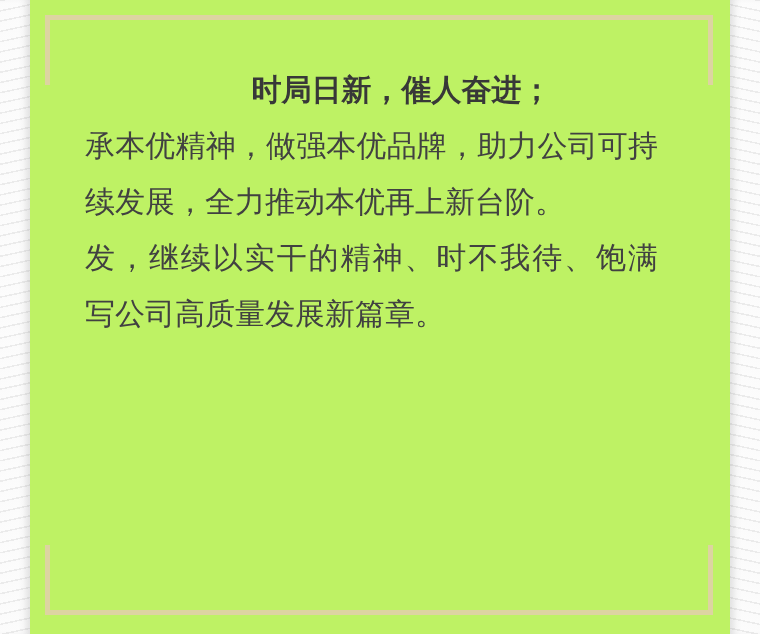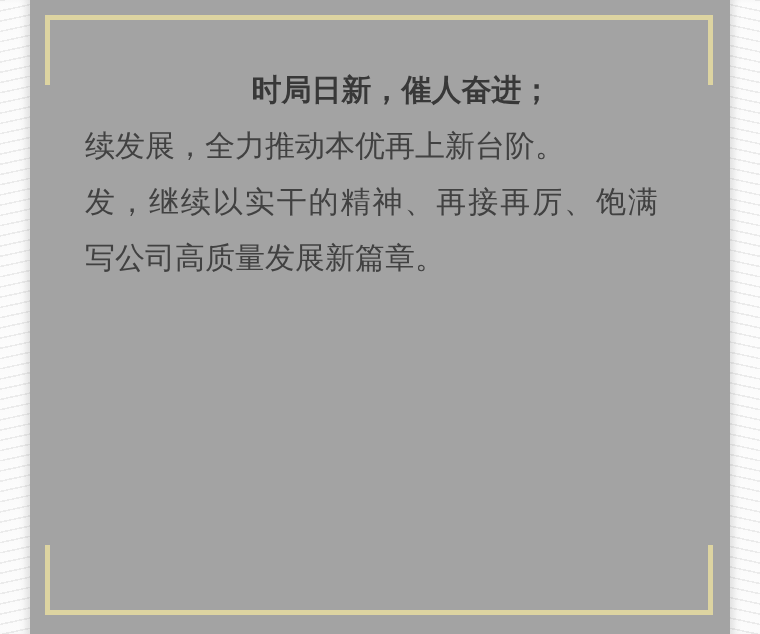--- a/index.html
+++ b/index.html
@@ -10,21 +10,21 @@
   * { margin: 0; padding: 0; box-sizing: border-box; }
   html, body {
     width: 760px; height: 634px;
     background: #ffffff;
     overflow: hidden;
     font-family: "Liberation Sans", "DejaVu Sans", sans-serif;
   }
   .page {
     position: relative;
     width: 760px; height: 634px;
-    background: #a3a3a3;
+    background: #bef264;
     padding-left: 40px;
   }
   
   .edge {
     position: absolute; top: 0; bottom: 0; width: 30px;
   }
   .edge-left {
     left: 0;
     background: repeating-linear-gradient(168deg,
       #ebebeb 0px, #ebebeb 1.5px, #fbfbfb 1.5px, #fcfcfc 10px);
@@ -83,18 +83,19 @@
 
   <div class="frame">
     <div class="stub stub-tl"></div>
     <div class="stub stub-tr"></div>
     <div class="stub stub-bl"></div>
     <div class="stub stub-br"></div>
   </div>
 
   <div class="content">
     <div class="line heading">时局日新，催人奋进；</div>
+    <div class="line flush">承本优精神，做强本优品牌，助力公司可持</div>
     <div class="line">续发展，全力推动本优再上新台阶。</div>
-    <div class="line flush">发，继续以实干的精神、再接再厉、饱满</div>
+    <div class="line flush">发，继续以实干的精神、时不我待、饱满</div>
     <div class="line">写公司高质量发展新篇章。</div>
   </div>
 
 </div>
 
 </body></html>

